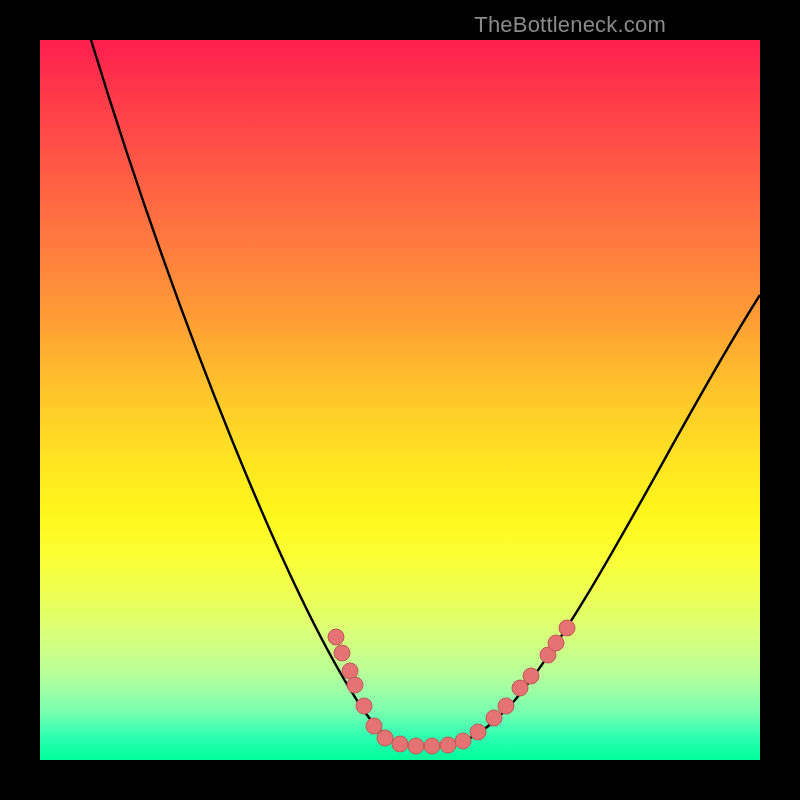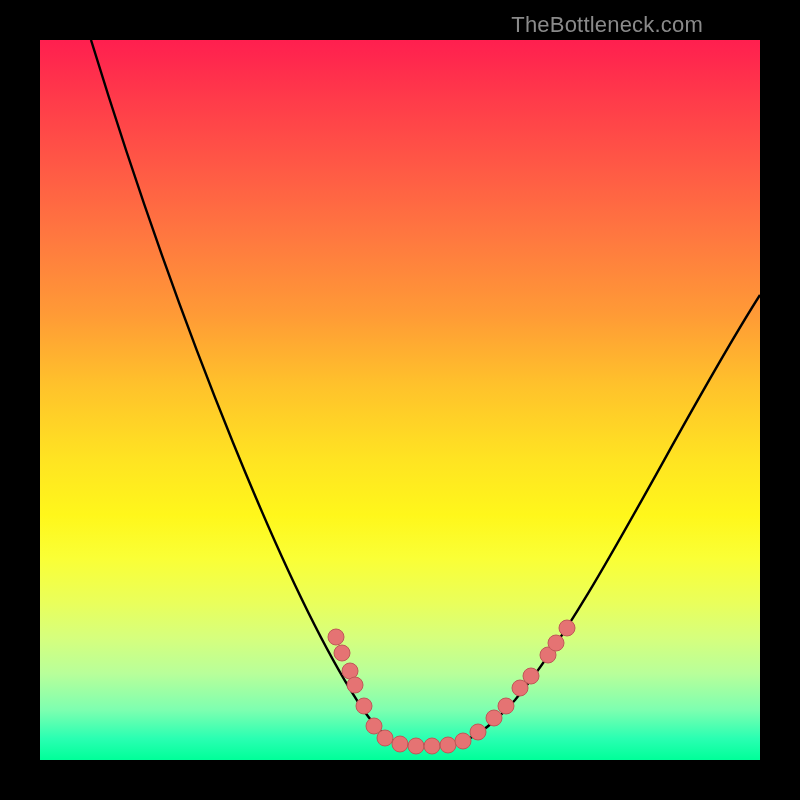--- a/index.html
+++ b/index.html
@@ -9,21 +9,20 @@
     height: 800px;
     overflow: hidden;
     background: #000;
     font-family: Arial, Helvetica, sans-serif;
   }
   .frame {
     position: relative;
     width: 700px;
     height: 800px;
     background: #000;
-    padding-left: 37px;
   }
   .plot-area {
     position: absolute;
     left: 40px;
     top: 40px;
     width: 720px;
     height: 720px;
     
     background: linear-gradient(to bottom,
       #ff1f4f 0%,

